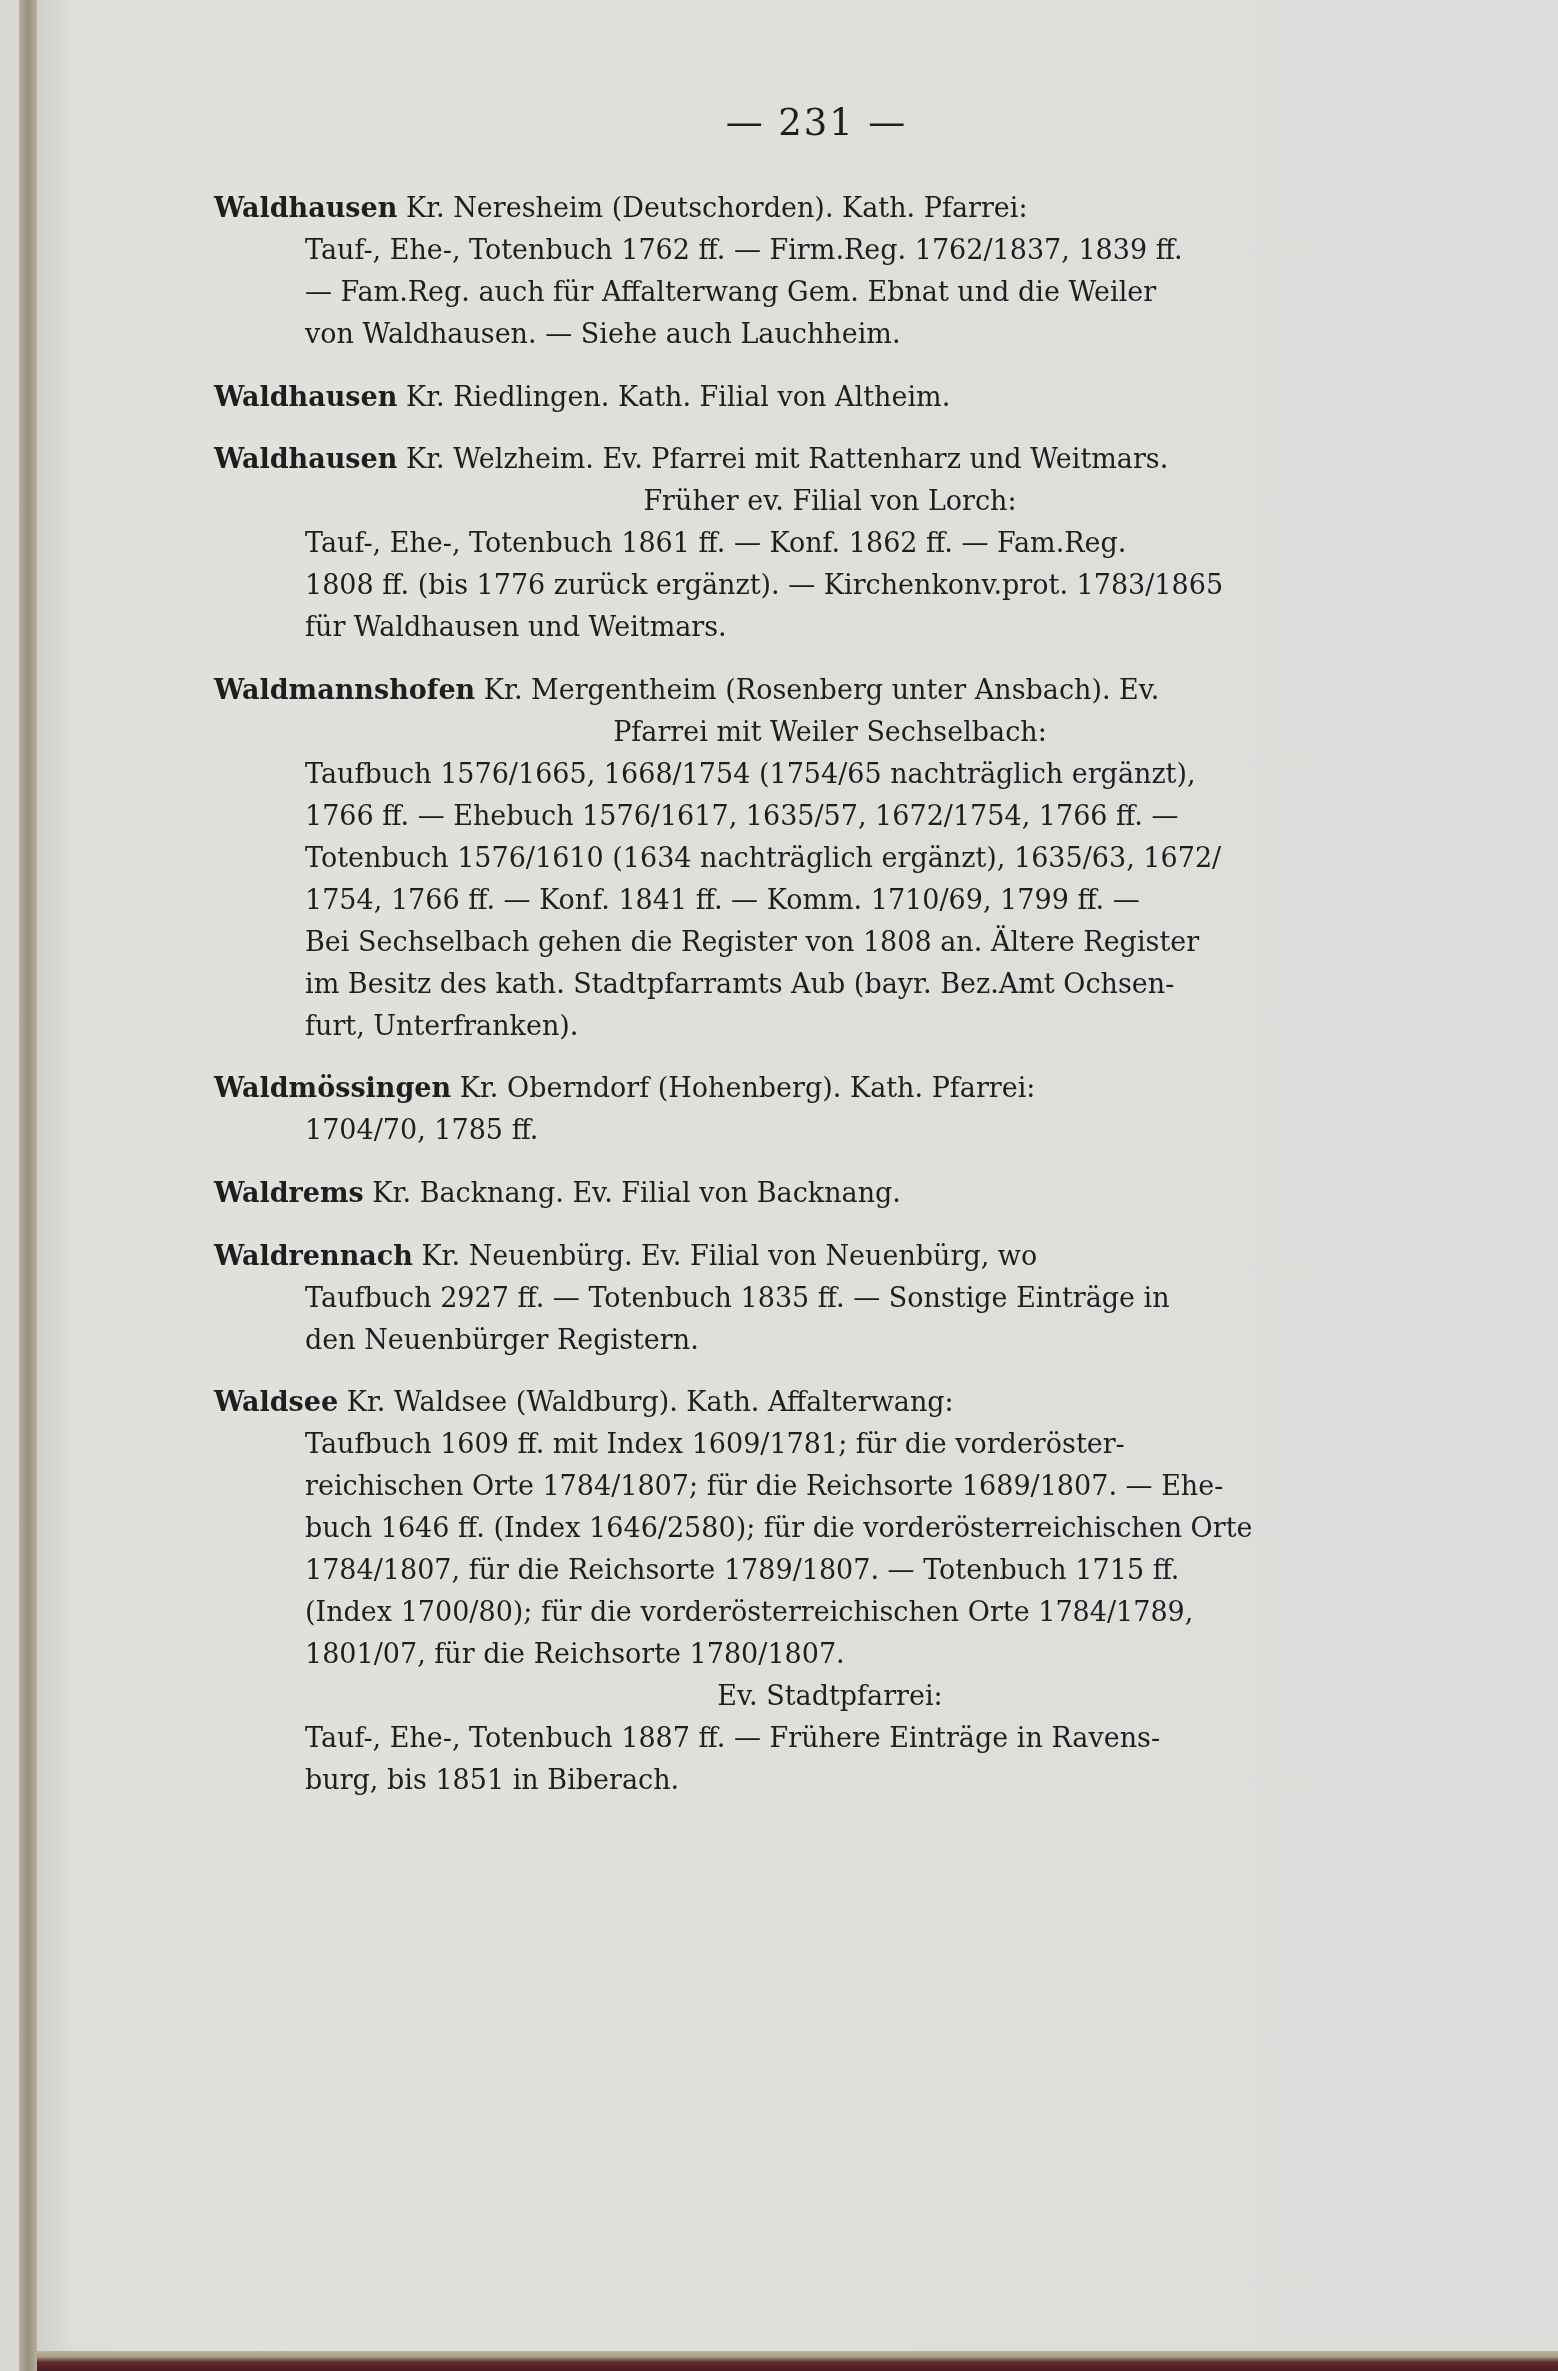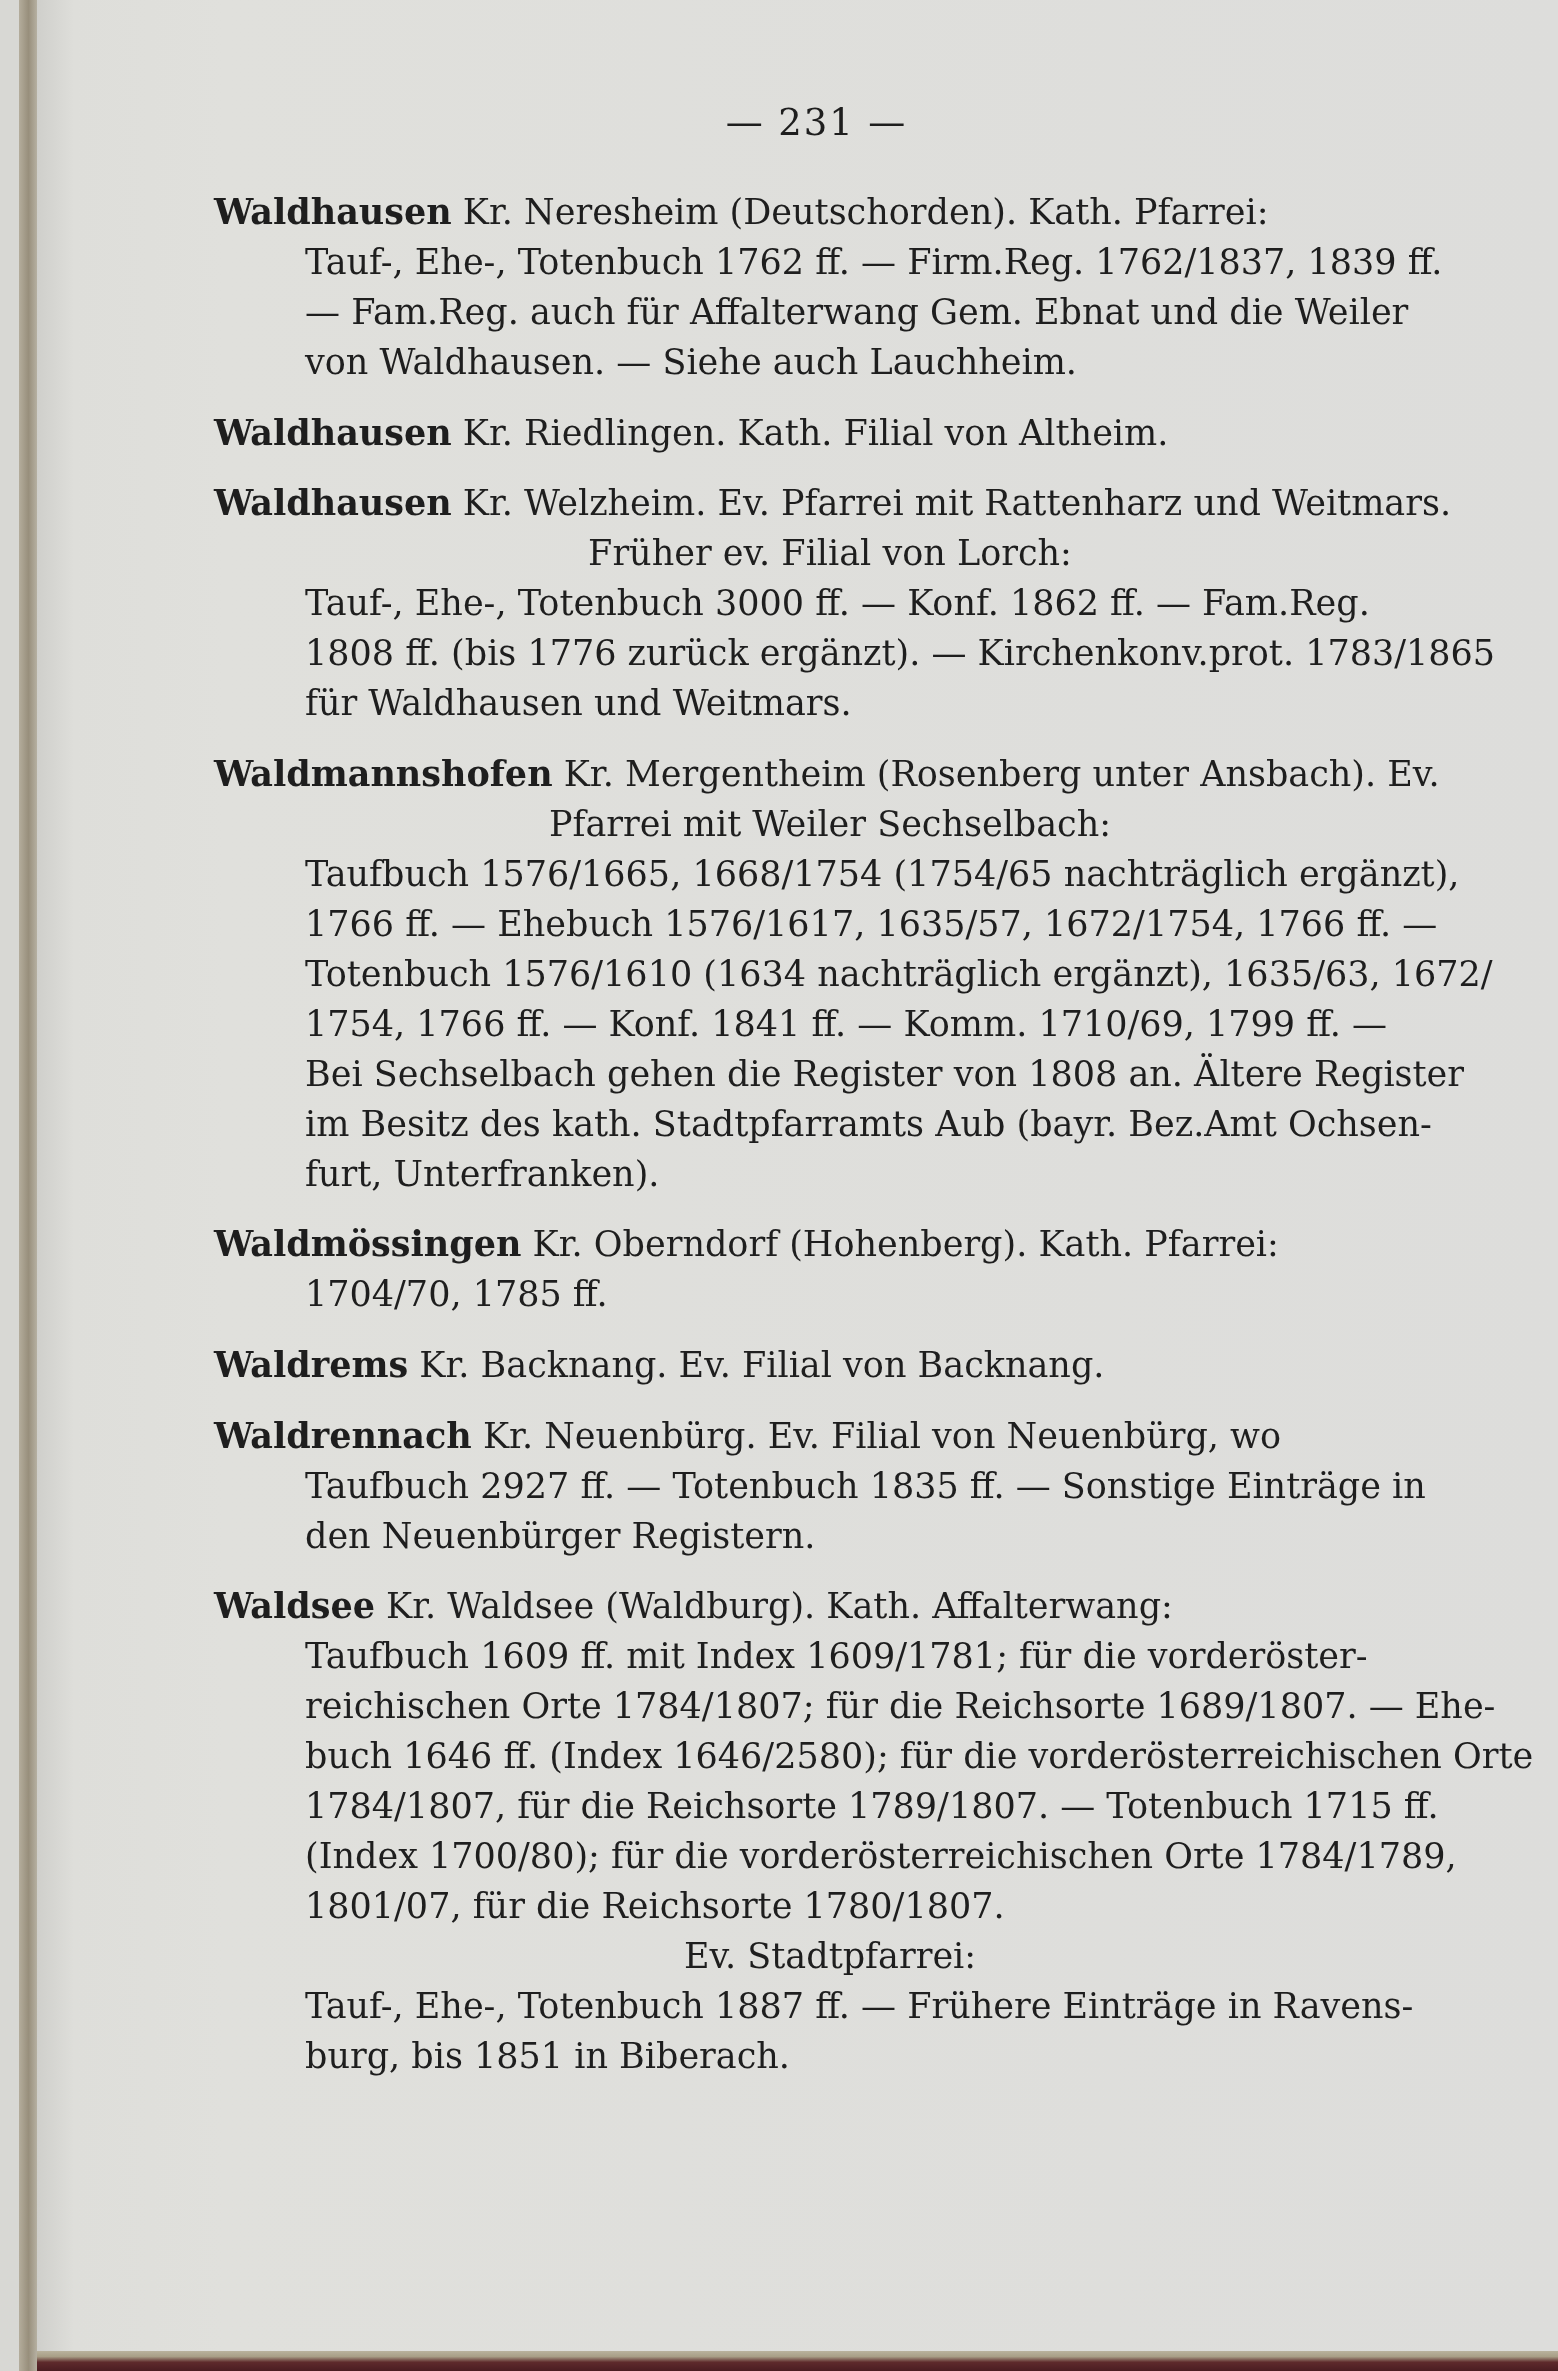--- a/index.html
+++ b/index.html
@@ -57,22 +57,22 @@
       letter-spacing: 1.9px;
       padding-left: 19px;
       box-sizing: border-box;
       left: 28px;
     }
     .content {
       position: absolute;
       left: 214px;
       top: 187px;
       width: 1199px;
-      font-size: 35px;
-      line-height: 50px;
+      font-size: 27px;
+      line-height: 42px;
     }
     .entry {
       margin: 0 0 20.6px 0;
     }
     .line {
       white-space: nowrap;
       display: block;
     }
     .line.l0 { padding-left: 0; }
     .line.l1 { padding-left: 33px; text-align: center; }
@@ -101,21 +101,21 @@
     <span class="line l2">von Waldhausen. — Siehe auch Lauchheim.</span>
   </div>
 
   <div class="entry">
     <span class="line l0"><span class="headword">Waldhausen</span><span> Kr. Riedlingen. Kath. Filial von Altheim.</span></span>
   </div>
 
   <div class="entry">
     <span class="line l0"><span class="headword">Waldhausen</span><span> Kr. Welzheim. Ev. Pfarrei mit Rattenharz und Weitmars.</span></span>
     <span class="line l1">Früher ev. Filial von Lorch:</span>
-    <span class="line l2">Tauf-, Ehe-, Totenbuch 3000 ff. — Konf. 1862 ff. — Fam.Reg.</span>
+    <span class="line l2">Tauf-, Ehe-, Totenbuch 1861 ff. — Konf. 1862 ff. — Fam.Reg.</span>
     <span class="line l2">1808 ff. (bis 1776 zurück ergänzt). — Kirchenkonv.prot. 1783/1865</span>
     <span class="line l2">für Waldhausen und Weitmars.</span>
   </div>
 
   <div class="entry">
     <span class="line l0"><span class="headword">Waldmannshofen</span><span> Kr. Mergentheim (Rosenberg unter Ansbach). Ev.</span></span>
     <span class="line l1">Pfarrei mit Weiler Sechselbach:</span>
     <span class="line l2">Taufbuch 1576/1665, 1668/1754 (1754/65 nachträglich ergänzt),</span>
     <span class="line l2">1766 ff. — Ehebuch 1576/1617, 1635/57, 1672/1754, 1766 ff. —</span>
     <span class="line l2">Totenbuch 1576/1610 (1634 nachträglich ergänzt), 1635/63, 1672/</span>

